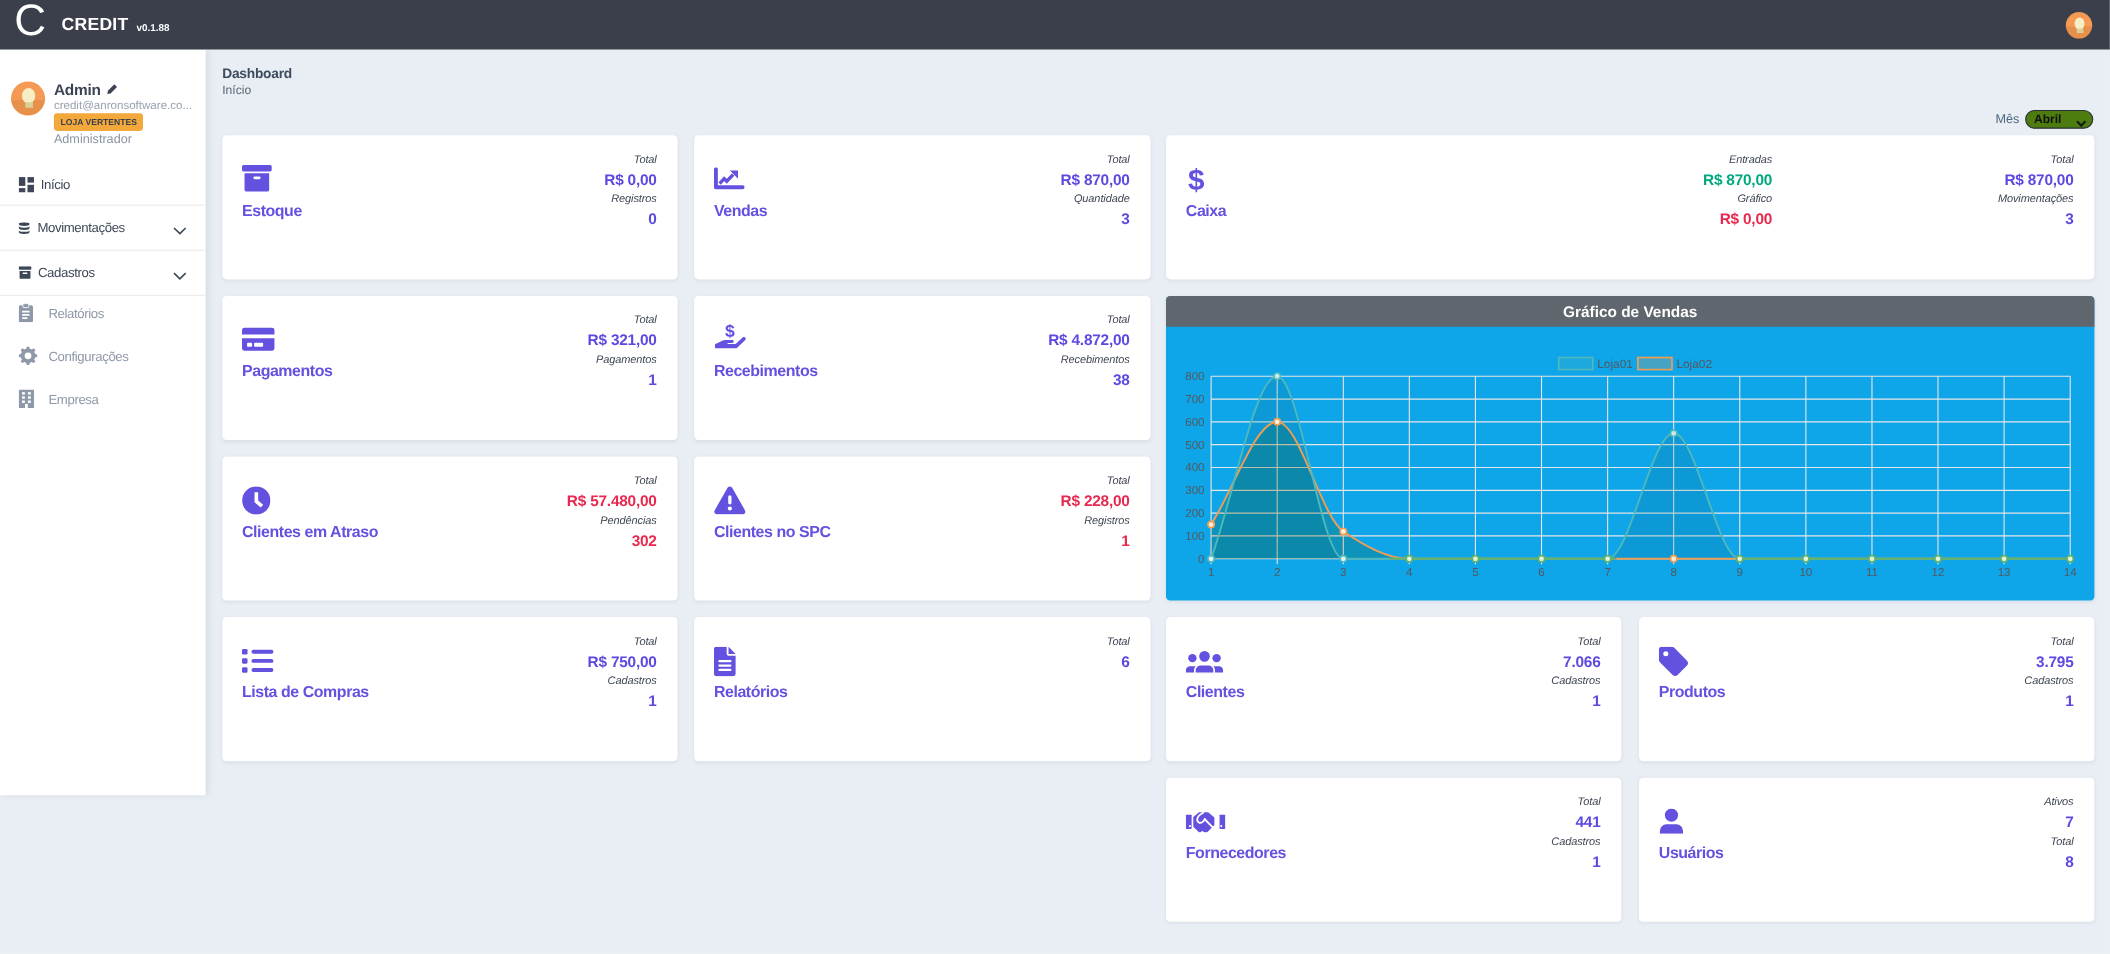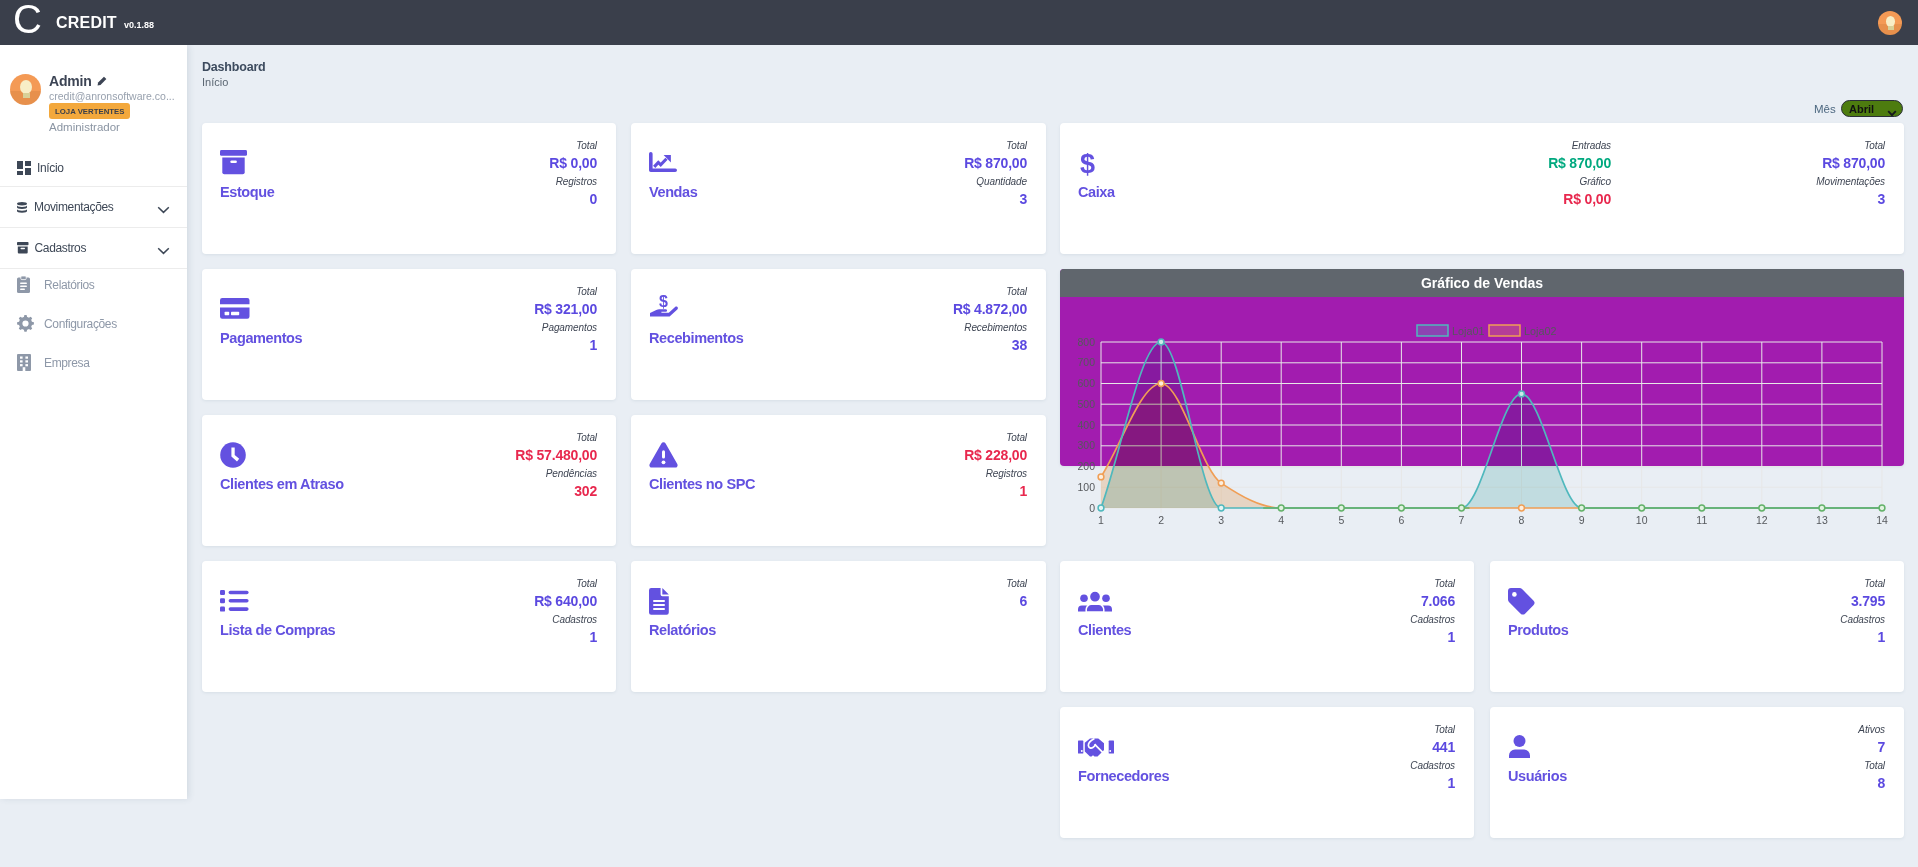--- a/index.html
+++ b/index.html
@@ -8,21 +8,21 @@
 .logo-c { position:absolute; left:13px; top:-3px; color:#fff; font-size:40px; font-weight:400; }
 .logo-credit { position:absolute; left:56px; top:14px; color:#fff; font-size:16px; font-weight:700; letter-spacing:0.2px; }
 .logo-ver { position:absolute; left:124px; top:20px; color:#fff; font-size:9px; font-weight:700; }
 .avatar { border-radius:50%; background:#f49a55; overflow:hidden; position:absolute; }
 .avatar .shade { position:absolute; left:0; bottom:0; width:100%; height:46%; background:rgba(120,60,0,0.10); }
 .avatar .head { position:absolute; background:#f8eec6; border-radius:50%; }
 .avatar .neck { position:absolute; background:#d8d097; }
 .topbar .avatar { right:16px; top:11px; width:24px; height:24px; }
 .topbar .avatar .head { left:8px; top:5px; width:9px; height:11px; }
 .topbar .avatar .neck { left:9.5px; top:15px; width:6px; height:4px; }
-.sidebar { position:fixed; left:0; top:45px; width:187px; height:754px; background:#fff; z-index:20; box-shadow:2px 0 6px rgba(60,80,110,0.12); }
+.sidebar { position:fixed; left:0; top:45px; width:187px; height:678px; background:#fff; z-index:20; box-shadow:2px 0 6px rgba(60,80,110,0.12); }
 .prof-av.avatar { left:10px; top:29px; width:31px; height:31px; }
 .prof-av .head { left:10px; top:6px; width:12px; height:14px; }
 .prof-av .neck { left:12.5px; top:19px; width:7px; height:5px; }
 .prof-name { position:absolute; left:49px; top:28px; font-size:14px; letter-spacing:-0.2px; font-weight:700; color:#3c4454; }
 .prof-mail { position:absolute; left:49px; top:45px; font-size:10.5px; color:#98a1ae; width:130px; white-space:nowrap; }
 .prof-badge { position:absolute; left:49px; top:58px; background:#f3a83c; color:#3a3f4b; font-size:7.8px; font-weight:700; padding:3.5px 6px 3px 6px; border-radius:3px; letter-spacing:0; }
 .prof-role { position:absolute; left:49px; top:76px; font-size:11.5px; color:#8b95a3; }
 .menu { position:absolute; left:0; top:105px; width:187px; }
 .mitem { position:relative; display:flex; align-items:center; padding-left:17px; color:#3d4756; font-size:12px; letter-spacing:-0.35px; }
 .mitem.gray { color:#8e98a8; }
@@ -261,21 +261,21 @@
           <rect x="0" y="0" width="5" height="5" rx="1.2" fill="#6351e0"></rect>
           <rect x="0" y="8.3" width="5" height="5" rx="1.2" fill="#6351e0"></rect>
           <rect x="0" y="16.6" width="5" height="5" rx="1.2" fill="#6351e0"></rect>
           <rect x="8.6" y="0.7" width="20" height="3.6" rx="1.8" fill="#6351e0"></rect>
           <rect x="8.6" y="9" width="20" height="3.6" rx="1.8" fill="#6351e0"></rect>
           <rect x="8.6" y="17.3" width="20" height="3.6" rx="1.8" fill="#6351e0"></rect>
         </svg></div>
       <div class="clabel">Lista de Compras</div>
       <div class="rstack" style="right:19px;">
         <div class="rs-l">Total</div>
-        <div class="rs-v">R$ 640,00</div>
+        <div class="rs-v">R$ 750,00</div>
         <div class="rs-l">Cadastros</div>
         <div class="rs-v">1</div>
       </div>
     </div>
 <div class="card" style="left:444px;top:516px;width:415px;height:131px;">
       <div class="cicon" style="left:18px;top:27px;"><svg width="20" height="27" viewBox="0 0 20 27">
           <path d="M0 2.2 A2.2 2.2 0 0 1 2.2 0 H11.6 V6.4 A1.8 1.8 0 0 0 13.4 8.2 H19.8 V24.6 A2.2 2.2 0 0 1 17.6 26.8 H2.2 A2.2 2.2 0 0 1 0 24.6 Z" fill="#6351e0"></path>
           <path d="M13.3 0 V6.5 H19.8 Z" fill="#6351e0"></path>
           <rect x="4" y="12" width="12" height="2.1" rx="1" fill="#fff"></rect>
           <rect x="4" y="16" width="12" height="2.1" rx="1" fill="#fff"></rect>
@@ -341,21 +341,21 @@
           <path d="M1 23 v-2.6 a6 6 0 0 1 6 -6 h9 a6 6 0 0 1 6 6 V23 Z" fill="#6351e0"></path>
         </svg></div>
       <div class="clabel">Usuários</div>
       <div class="rstack" style="right:19px;">
         <div class="rs-l">Ativos</div>
         <div class="rs-v">7</div>
         <div class="rs-l">Total</div>
         <div class="rs-v">8</div>
       </div>
     </div>
-<div style="position:absolute;left:873px;top:224px;width:844px;height:197px;background:#a21caf;border-radius:4px;box-shadow:0 1px 3px rgba(100,120,150,0.13);">
+<div style="position:absolute;left:873px;top:224px;width:844px;height:277px;background:#0ea5e9;border-radius:4px;box-shadow:0 1px 3px rgba(100,120,150,0.13);">
 <div style="position:absolute;left:0;top:0;width:844px;height:28px;background:#60666d;border-radius:4px 4px 0 0;text-align:center;line-height:28px;color:#fff;font-size:14px;font-weight:700;">Gráfico de Vendas</div>
 <svg width="844" height="249" viewBox="0 0 844 249" style="position:absolute;left:0;top:28px;">
 <line x1="41.0" y1="211.0" x2="822.0" y2="211.0" stroke="#e7e7e7" stroke-width="1"></line>
 <line x1="41.0" y1="190.2" x2="822.0" y2="190.2" stroke="#e7e7e7" stroke-width="1"></line>
 <line x1="41.0" y1="169.5" x2="822.0" y2="169.5" stroke="#e7e7e7" stroke-width="1"></line>
 <line x1="41.0" y1="148.8" x2="822.0" y2="148.8" stroke="#e7e7e7" stroke-width="1"></line>
 <line x1="41.0" y1="128.0" x2="822.0" y2="128.0" stroke="#e7e7e7" stroke-width="1"></line>
 <line x1="41.0" y1="107.2" x2="822.0" y2="107.2" stroke="#e7e7e7" stroke-width="1"></line>
 <line x1="41.0" y1="86.5" x2="822.0" y2="86.5" stroke="#e7e7e7" stroke-width="1"></line>
 <line x1="41.0" y1="65.8" x2="822.0" y2="65.8" stroke="#e7e7e7" stroke-width="1"></line>

